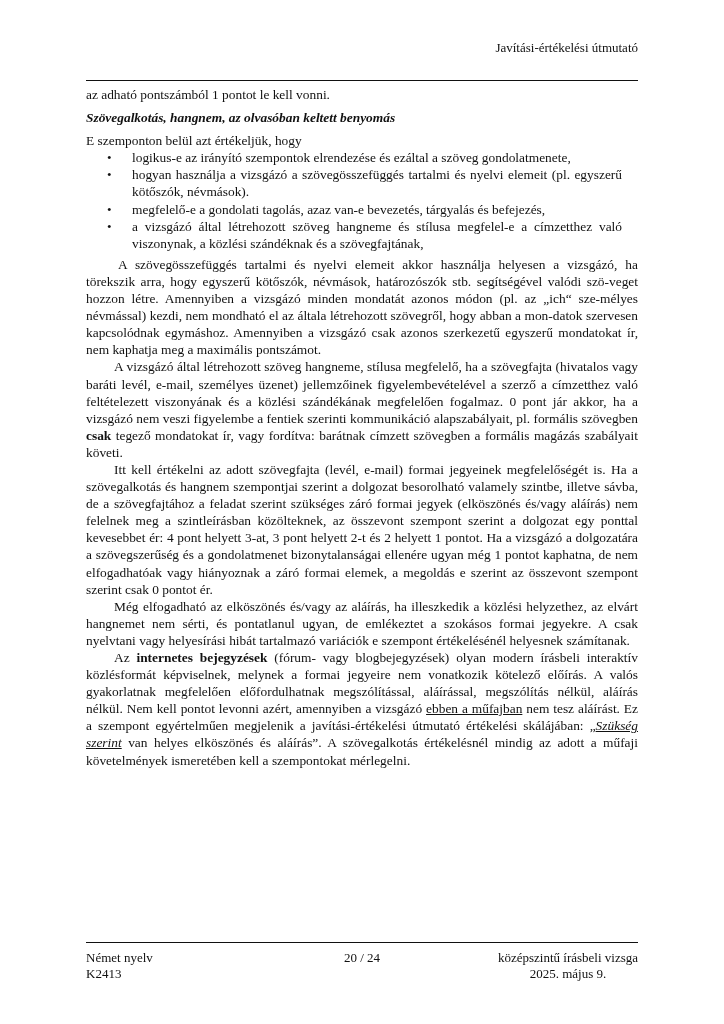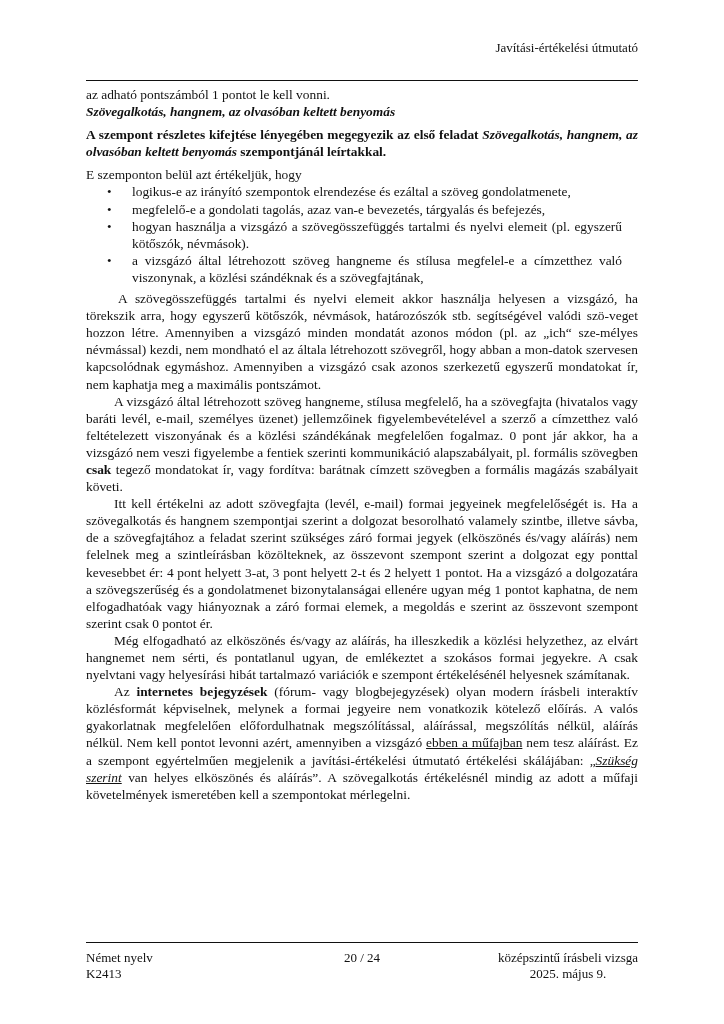--- a/index.html
+++ b/index.html
@@ -4,21 +4,21 @@
 <style>
   html, body { margin: 0; padding: 0; background: #ffffff; }
   body { width: 724px; height: 1024px; position: relative; overflow: hidden;
          font-family: "Liberation Serif", serif; color: #111; font-size: 13.4px; }
   .header { position: absolute; top: 40px; right: 86px; font-size: 13px; margin-left: 48px; }
   .rule { position: absolute; left: 86px; width: 552px; height: 0; border-top: 1.4px solid #111; }
   .rule.top { top: 80px; }
   .rule.bottom { top: 942px; }
   .content { position: absolute; left: 86px; top: 86px; width: 552px; line-height: 17.1px; text-align: justify; }
   p { margin: 0; }
-  .first { margin-bottom: 0; }
+  .first { margin-bottom: 6px; }
   .section-title { font-weight: bold; font-style: italic; margin-bottom: 6px; }
   .lead { font-weight: bold; margin-bottom: 6px; }
   .lead i { font-style: italic; }
   ul { margin: 0 16px 4px 0; padding-left: 46px; list-style: none; }
   ul li { position: relative; }
   ul li::before { content: "\2022"; position: absolute; left: -25px; font-size: 13px; }
   .ind { text-indent: 28px; }
   .ind2 { text-indent: 32px; }
   u { }
   .footer { position: absolute; top: 950px; left: 86px; width: 552px; font-size: 13px; line-height: 16px; }
@@ -28,26 +28,25 @@
 </style>
 </head>
 <body>
 
 <div class="header">Javítási-értékelési útmutató</div>
 <div class="rule top"></div>
 
 <div class="content">
   <p class="first">az adható pontszámból 1 pontot le kell vonni.</p>
   <p class="section-title">Szövegalkotás, hangnem, az olvasóban keltett benyomás</p>
-  <p class="lead"><span>A szempont részletes kifejtése lényegében megegyezik az első feladat </span><i>Szövegalkotás, hangnem, az olvasóban keltett benyomás</i><span> szempontjánál leírtakkal.</span></p>
   <p>E szemponton belül azt értékeljük, hogy</p>
   <ul>
     <li>logikus-e az irányító szempontok elrendezése és ezáltal a szöveg gondolatmenete,</li>
+    <li>hogyan használja a vizsgázó a szövegösszefüggés tartalmi és nyelvi elemeit (pl. egyszerű kötőszók, névmások).</li>
     <li>megfelelő-e a gondolati tagolás, azaz van-e bevezetés, tárgyalás és befejezés,</li>
-    <li>hogyan használja a vizsgázó a szövegösszefüggés tartalmi és nyelvi elemeit (pl. egyszerű kötőszók, névmások).</li>
     <li>a vizsgázó által létrehozott szöveg hangneme és stílusa megfelel-e a címzetthez való viszonynak, a közlési szándéknak és a szövegfajtának,</li>
   </ul>
   <p class="ind2">A szövegösszefüggés tartalmi és nyelvi elemeit akkor használja helyesen a vizsgázó, ha törekszik arra, hogy egyszerű kötőszók, névmások, határozószók stb. segítségével valódi szö-veget hozzon létre. Amennyiben a vizsgázó minden mondatát azonos módon (pl. az „ich“ sze-mélyes névmással) kezdi, nem mondható el az általa létrehozott szövegről, hogy abban a mon-datok szervesen kapcsolódnak egymáshoz. Amennyiben a vizsgázó csak azonos szerkezetű egyszerű mondatokat ír, nem kaphatja meg a maximális pontszámot.</p>
   <p class="ind"><span>A vizsgázó által létrehozott szöveg hangneme, stílusa megfelelő, ha a szövegfajta (hivatalos vagy baráti levél, e-mail, személyes üzenet) jellemzőinek figyelembevételével a szerző a címzetthez való feltételezett viszonyának és a közlési szándékának megfelelően fogalmaz. 0 pont jár akkor, ha a vizsgázó nem veszi figyelembe a fentiek szerinti kommunikáció alapszabályait, pl. formális szövegben </span><b>csak</b><span> tegező mondatokat ír, vagy fordítva: barátnak címzett szövegben a formális magázás szabályait követi.</span></p>
   <p class="ind">Itt kell értékelni az adott szövegfajta (levél, e-mail) formai jegyeinek megfelelőségét is. Ha a szövegalkotás és hangnem szempontjai szerint a dolgozat besorolható valamely szintbe, illetve sávba, de a szövegfajtához a feladat szerint szükséges záró formai jegyek (elköszönés és/vagy aláírás) nem felelnek meg a szintleírásban közölteknek, az összevont szempont szerint a dolgozat egy ponttal kevesebbet ér: 4 pont helyett 3-at, 3 pont helyett 2-t és 2 helyett 1 pontot. Ha a vizsgázó a dolgozatára a szövegszerűség és a gondolatmenet bizonytalanságai ellenére ugyan még 1 pontot kaphatna, de nem elfogadhatóak vagy hiányoznak a záró formai elemek, a megoldás e szerint az összevont szempont szerint csak 0 pontot ér.</p>
   <p class="ind">Még elfogadható az elköszönés és/vagy az aláírás, ha illeszkedik a közlési helyzethez, az elvárt hangnemet nem sérti, és pontatlanul ugyan, de emlékeztet a szokásos formai jegyekre. A csak nyelvtani vagy helyesírási hibát tartalmazó variációk e szempont értékelésénél helyesnek számítanak.</p>
   <p class="ind"><span>Az </span><b>internetes bejegyzések</b><span> (fórum- vagy blogbejegyzések) olyan modern írásbeli interaktív közlésformát képviselnek, melynek a formai jegyeire nem vonatkozik kötelező előírás. A valós gyakorlatnak megfelelően előfordulhatnak megszólítással, aláírással, megszólítás nélkül, aláírás nélkül. Nem kell pontot levonni azért, amennyiben a vizsgázó </span><u>ebben a műfajban</u><span> nem tesz aláírást. Ez a szempont egyértelműen megjelenik a javítási-értékelési útmutató értékelési skálájában: „</span><i><u>Szükség szerint</u></i><span> van helyes elköszönés és aláírás”. A szövegalkotás értékelésnél mindig az adott a műfaji követelmények ismeretében kell a szempontokat mérlegelni.</span></p>
 </div>
 
 <div class="rule bottom"></div>

